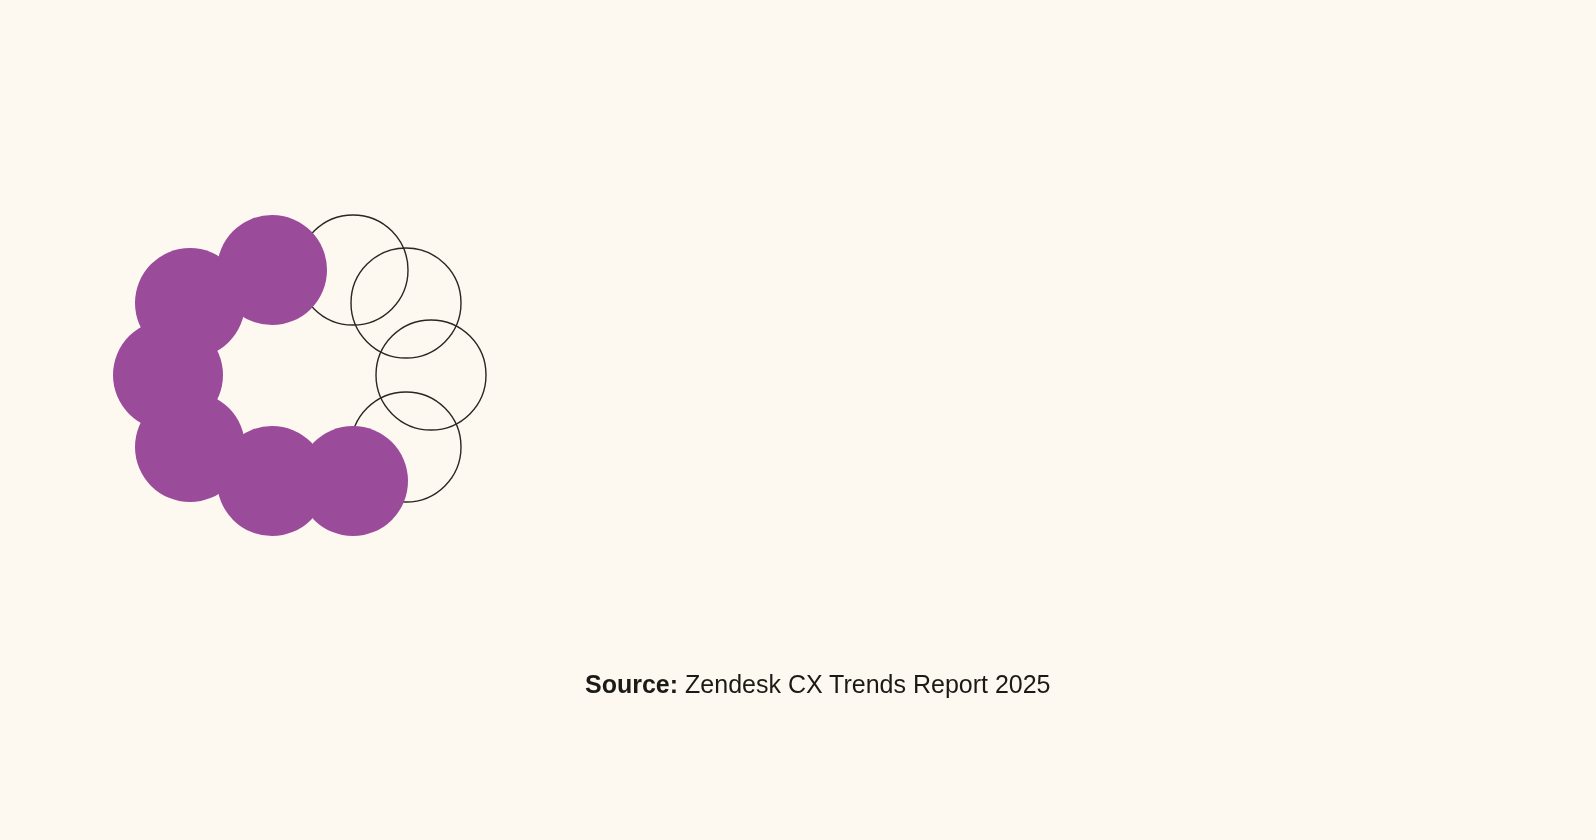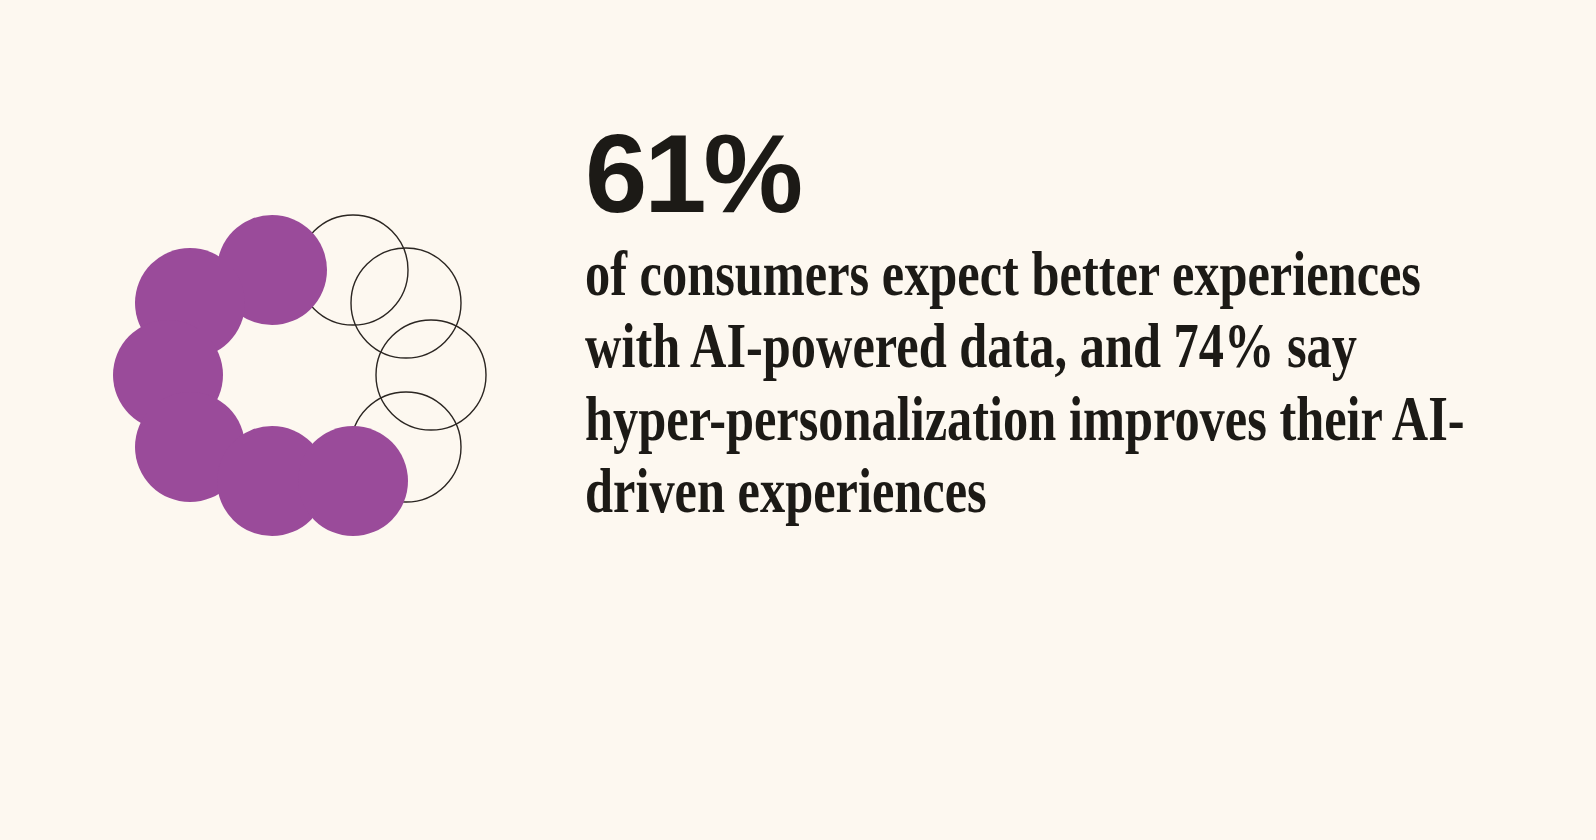--- a/index.html
+++ b/index.html
@@ -104,19 +104,16 @@
         <circle class="ring-seg-filled" cx="162" cy="95" r="55" fill="#9A4B9A"></circle>
         <circle class="ring-seg-filled" cx="80" cy="128" r="55" fill="#9A4B9A"></circle>
         <circle class="ring-seg-filled" cx="58" cy="200" r="55" fill="#9A4B9A"></circle>
         <circle class="ring-seg-filled" cx="80" cy="272" r="55" fill="#9A4B9A"></circle>
         <circle class="ring-seg-filled" cx="162" cy="306" r="55" fill="#9A4B9A"></circle>
         <circle class="ring-seg-filled" cx="243" cy="306" r="55" fill="#9A4B9A"></circle>
       </g>
     </svg>
   </div>
 
-  <div id="text-block">
-    <div id="stat-figure">61%</div>
-    <div id="stat-description">of consumers expect better experiences with AI-powered data, and 74% say hyper-personalization improves their AI-driven experiences</div>
-  </div>
 
+  <div id="source-line"><span class="source-label">Source:</span> <span class="source-value">Zendesk CX Trends Report 2025</span></div>
 
 </div>
 
 </body></html>

